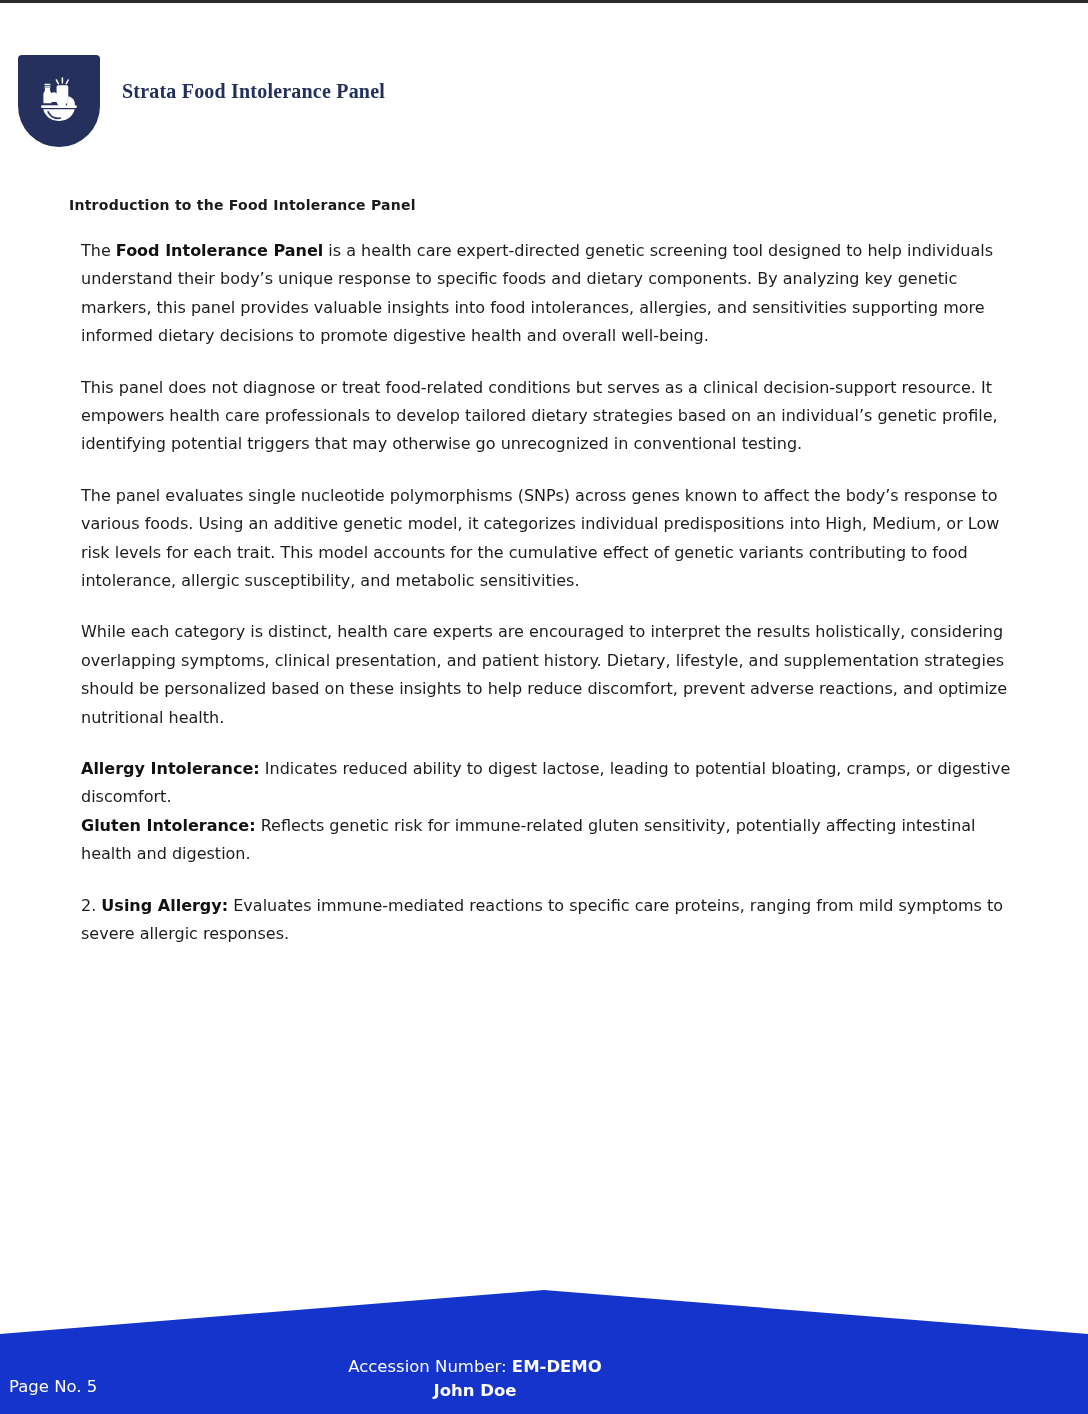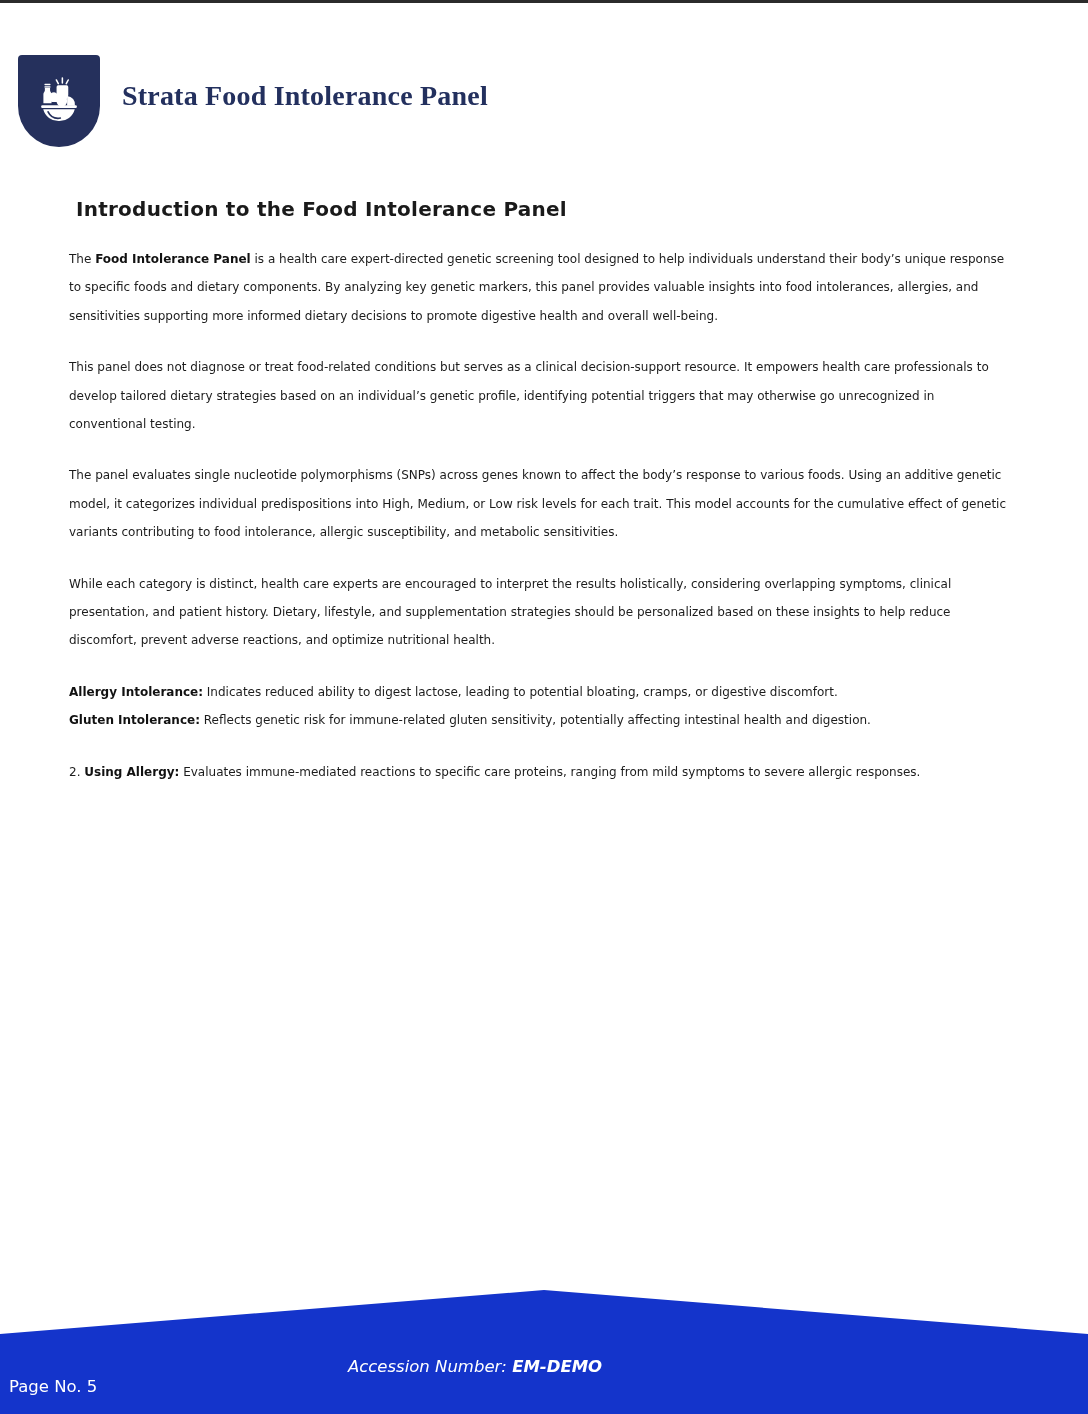--- a/index.html
+++ b/index.html
@@ -49,49 +49,49 @@
     transform: translate(-50%, -52%);
     width: 52px;
     height: 52px;
     display: block;
   }
   .brand-title {
     position: absolute;
     left: 122px;
     top: 80px;
     font-family: "Liberation Serif", serif;
-    font-size: 28px;
+    font-size: 20px;
     font-weight: bold;
     color: #23305e;
     letter-spacing: 0.2px;
     white-space: nowrap;
   }
 
   
   .content {
     position: absolute;
     left: 69px;
     top: 196px;
     width: 946px;
   }
   .section-heading {
     font-family: "DejaVu Sans", sans-serif;
-    font-size: 20px;
+    font-size: 14px;
     font-weight: bold;
     color: #1a1a1a;
     letter-spacing: 0.25px;
-    margin: 0 0 22px 7px;
+    margin: 0 0 22px 0;
     line-height: 1.35;
   }
   .para {
     font-family: "DejaVu Sans", sans-serif;
-    font-size: 12px;
+    font-size: 16px;
     color: #1c1c1c;
     line-height: 28.4px;
-    margin: 0 0 23px 0;
+    margin: 0 0 23px 12px;
     text-align: left;
   }
   .para b, .para strong {
     font-weight: bold;
     color: #111111;
   }
   .heading-spaced {
     margin-top: 8px;
   }
 
@@ -112,21 +112,20 @@
   .footer-center {
     position: absolute;
     left: 0;
     top: 1355px;
     width: 950px;
     text-align: center;
     color: #ffffff;
     font-family: "DejaVu Sans", sans-serif;
     font-size: 16.5px;
     line-height: 24px;
-    font-style: italic;
   }
   .footer-center .accession-value {
     font-weight: bold;
   }
   .footer-center .patient-name {
     font-weight: bold;
     display: block;
   }
   .footer-page {
     position: absolute;
@@ -200,15 +199,16 @@
 </div>
 
 <div class="footer">
   <svg width="1088" height="130" viewBox="0 0 1088 130">
     <path d="M0 50 L544 6 L1088 50 L1088 130 L0 130 Z" fill="#1434CB"></path>
   </svg>
 </div>
 
 <div class="footer-center">
   <span>Accession Number: </span><span class="accession-value">EM-DEMO</span>
+  <span class="patient-name">John Doe</span>
 </div>
 
 <div class="footer-page">Page No. 5</div>
 
 </body></html>

